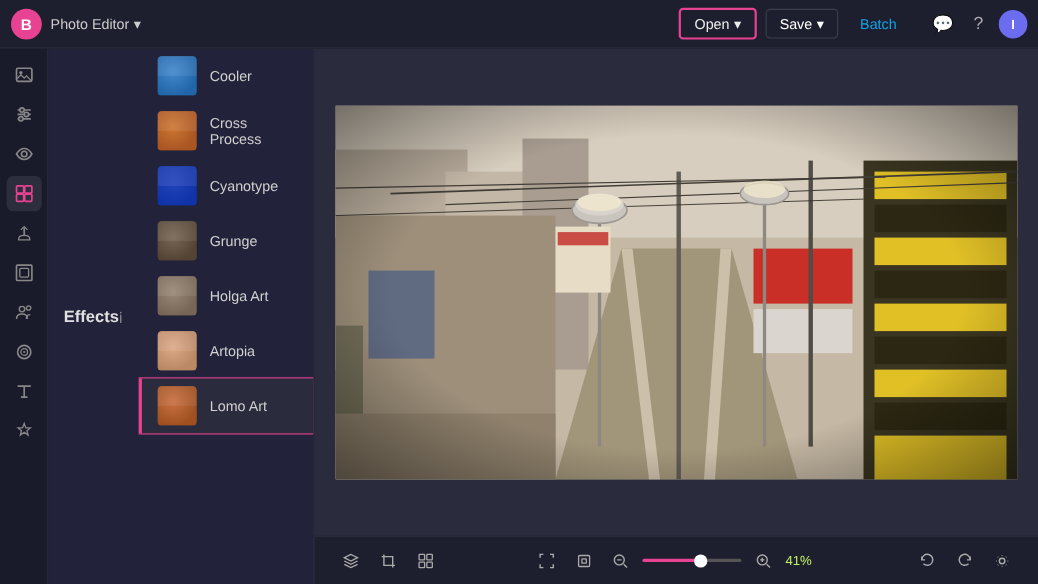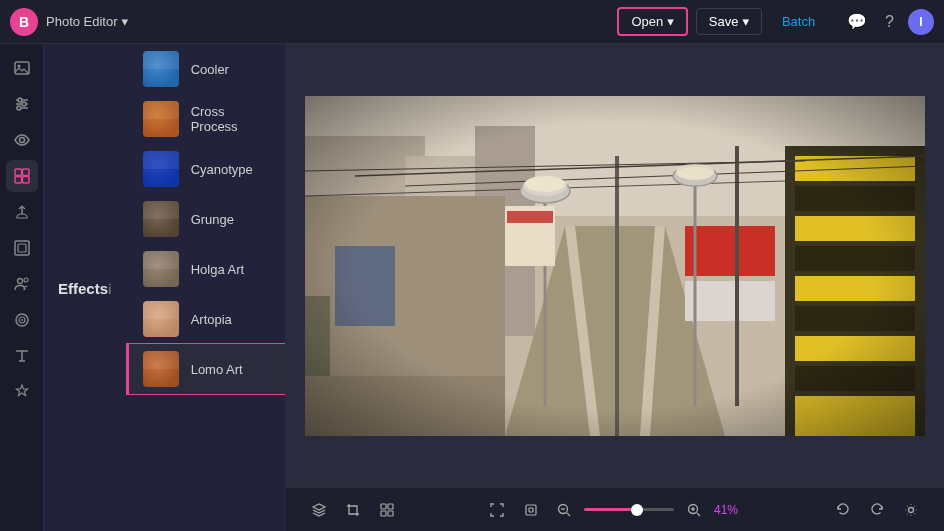--- a/index.html
+++ b/index.html
@@ -257,21 +257,21 @@
     }
     .zoom-slider::-webkit-slider-thumb {
       -webkit-appearance: none;
       width: 12px;
       height: 12px;
       background: white;
       border-radius: 50%;
       cursor: pointer;
     }
     .zoom-pct {
-      color: #d946ef;
+      color: #bef264;
       font-size: 12px;
       min-width: 32px;
     }
     .toolbar-spacer { flex: 1; }
 
     
     .street-photo {
       width: 620px;
       height: 340px;
       position: relative;

